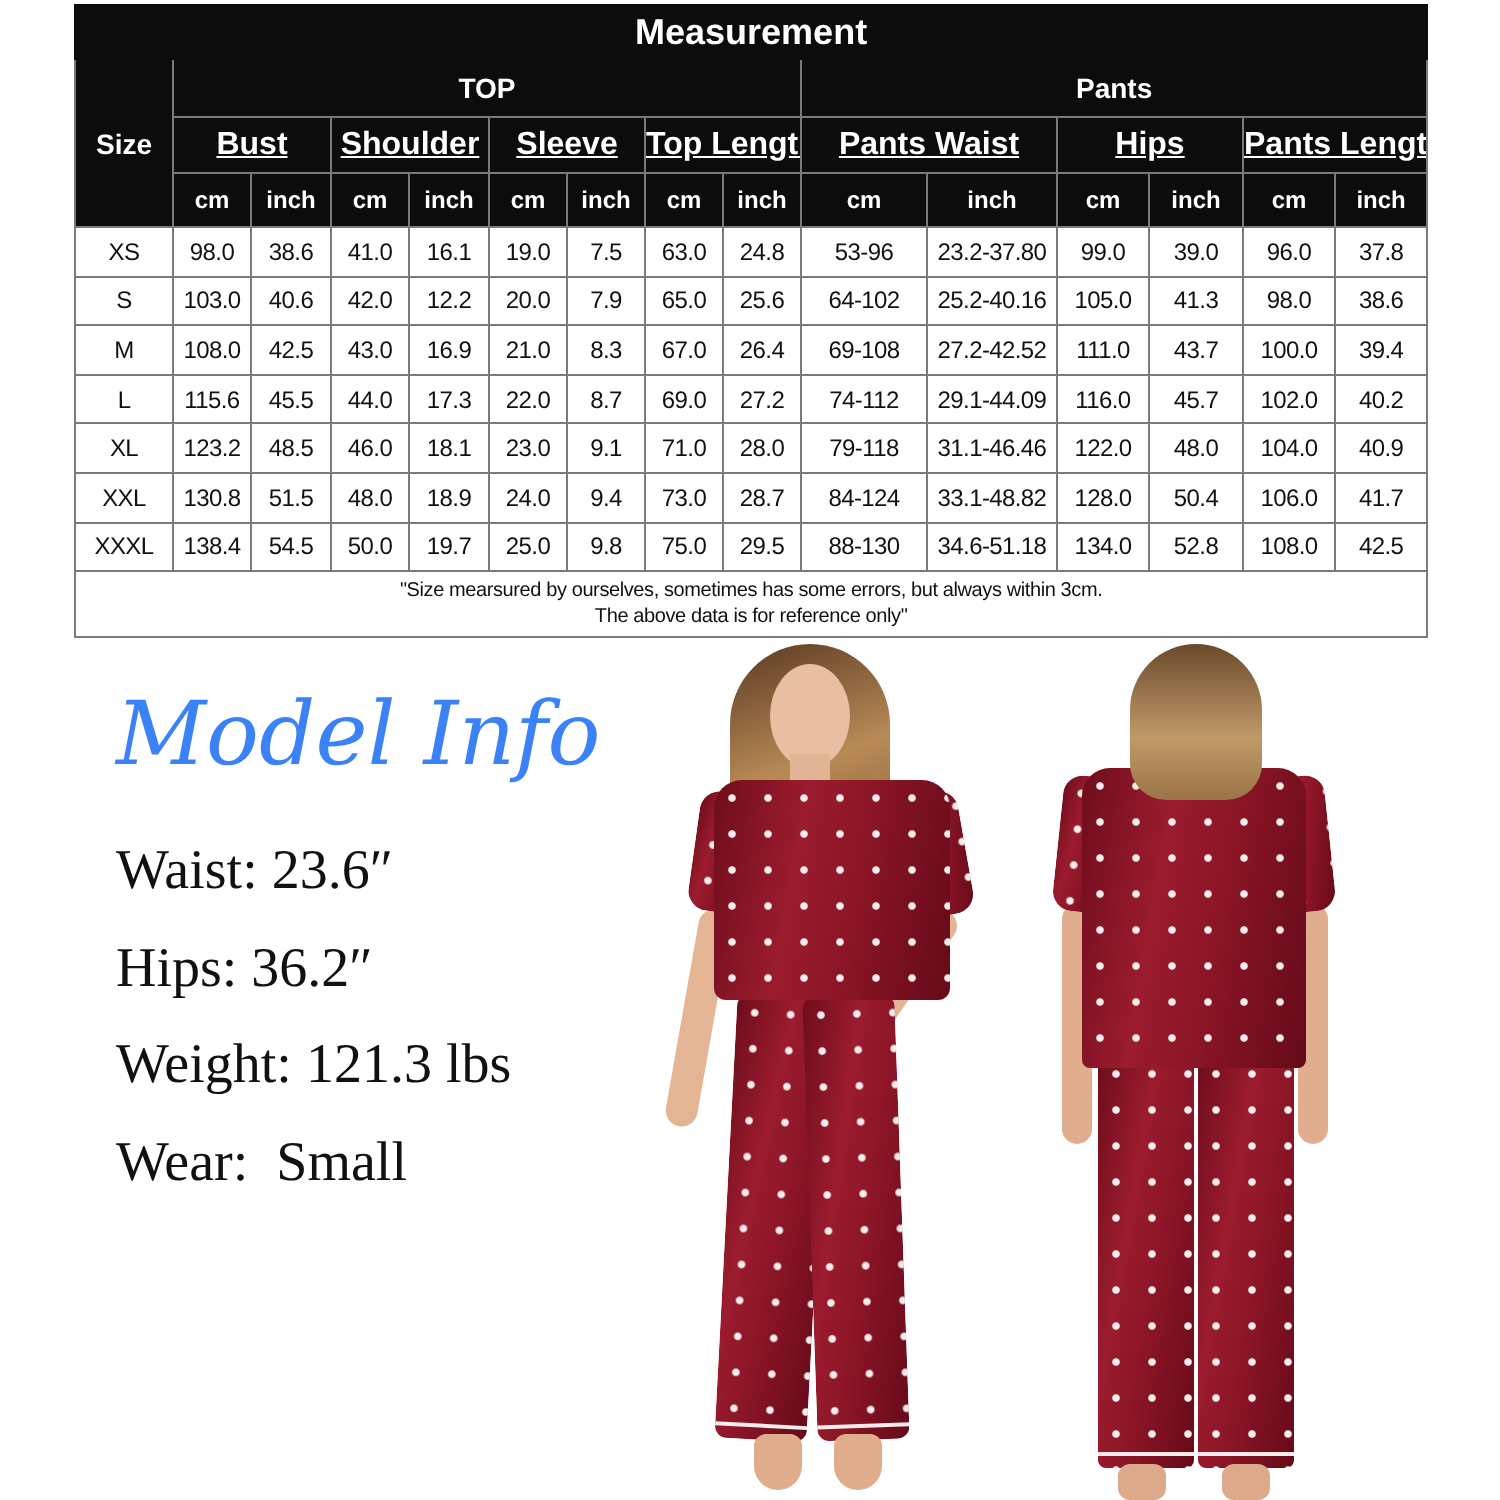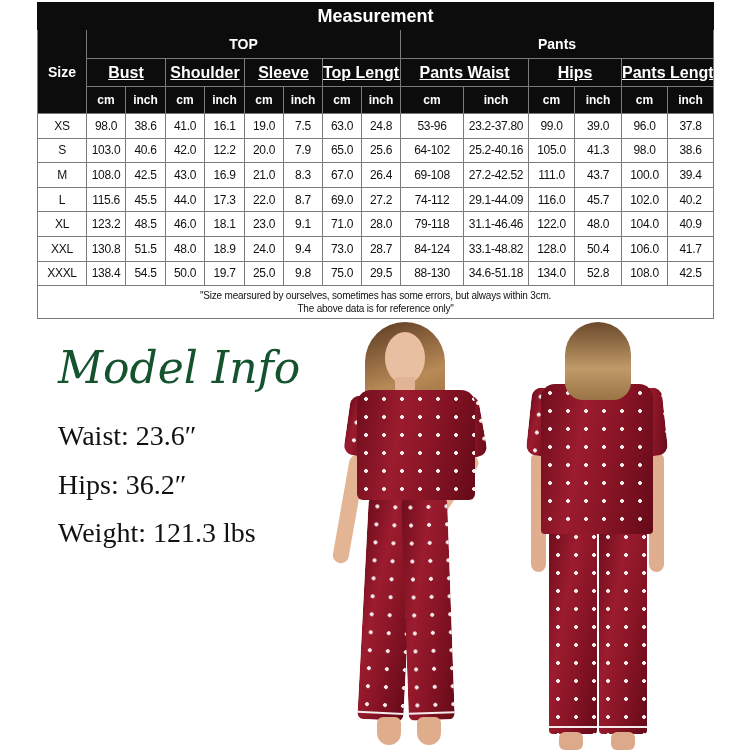--- a/index.html
+++ b/index.html
@@ -25,21 +25,21 @@
   .size-table .size-head { font-size: 14px; }
   .size-table td { height: 24.6px; font-size: 12px; color: #111; background: #fff; letter-spacing: -0.3px; }
   .size-table td.note {
     height: 33px; font-size: 10px; line-height: 13px; white-space: normal; letter-spacing: -0.2px;
   }
 
   
   .model-info { position: absolute; left: 58px; top: 338px; }
   .model-title {
     font-family: "DejaVu Serif", "Liberation Serif", serif; font-style: italic;
-    font-size: 44px; color: #14532d; letter-spacing: 0px; line-height: 60px;
+    font-size: 44px; color: #3b82f6; letter-spacing: 0px; line-height: 60px;
   }
   .spec-list { list-style: none; margin-top: 14px; }
   .spec-item {
     font-family: "Liberation Serif", serif; font-size: 28px; color: #111;
     height: 48.6px; line-height: 48.6px; white-space: pre;
   }
 
   
   .photo { position: absolute; }
   .photo-front { left: 335px; top: 322px; width: 160px; height: 428px; }
@@ -264,20 +264,21 @@
     </tr>
   </tfoot>
 </table>
 
 <div class="model-info">
   <div class="model-title">Model Info</div>
   <ul class="spec-list">
     <li class="spec-item">Waist: 23.6″</li>
     <li class="spec-item">Hips: 36.2″</li>
     <li class="spec-item">Weight: 121.3 lbs</li>
+    <li class="spec-item">Wear:  Small</li>
   </ul>
 </div>
 
 <div class="photo photo-front" aria-label="model-front-burgundy-satin-pajamas">
   <div class="part hair-f"></div>
   <div class="part face-f"></div>
   <div class="part neck-f"></div>
   <div class="part arm-fl"></div>
   <div class="part arm-fr"></div>
   <div class="part pants-fl hearts">

